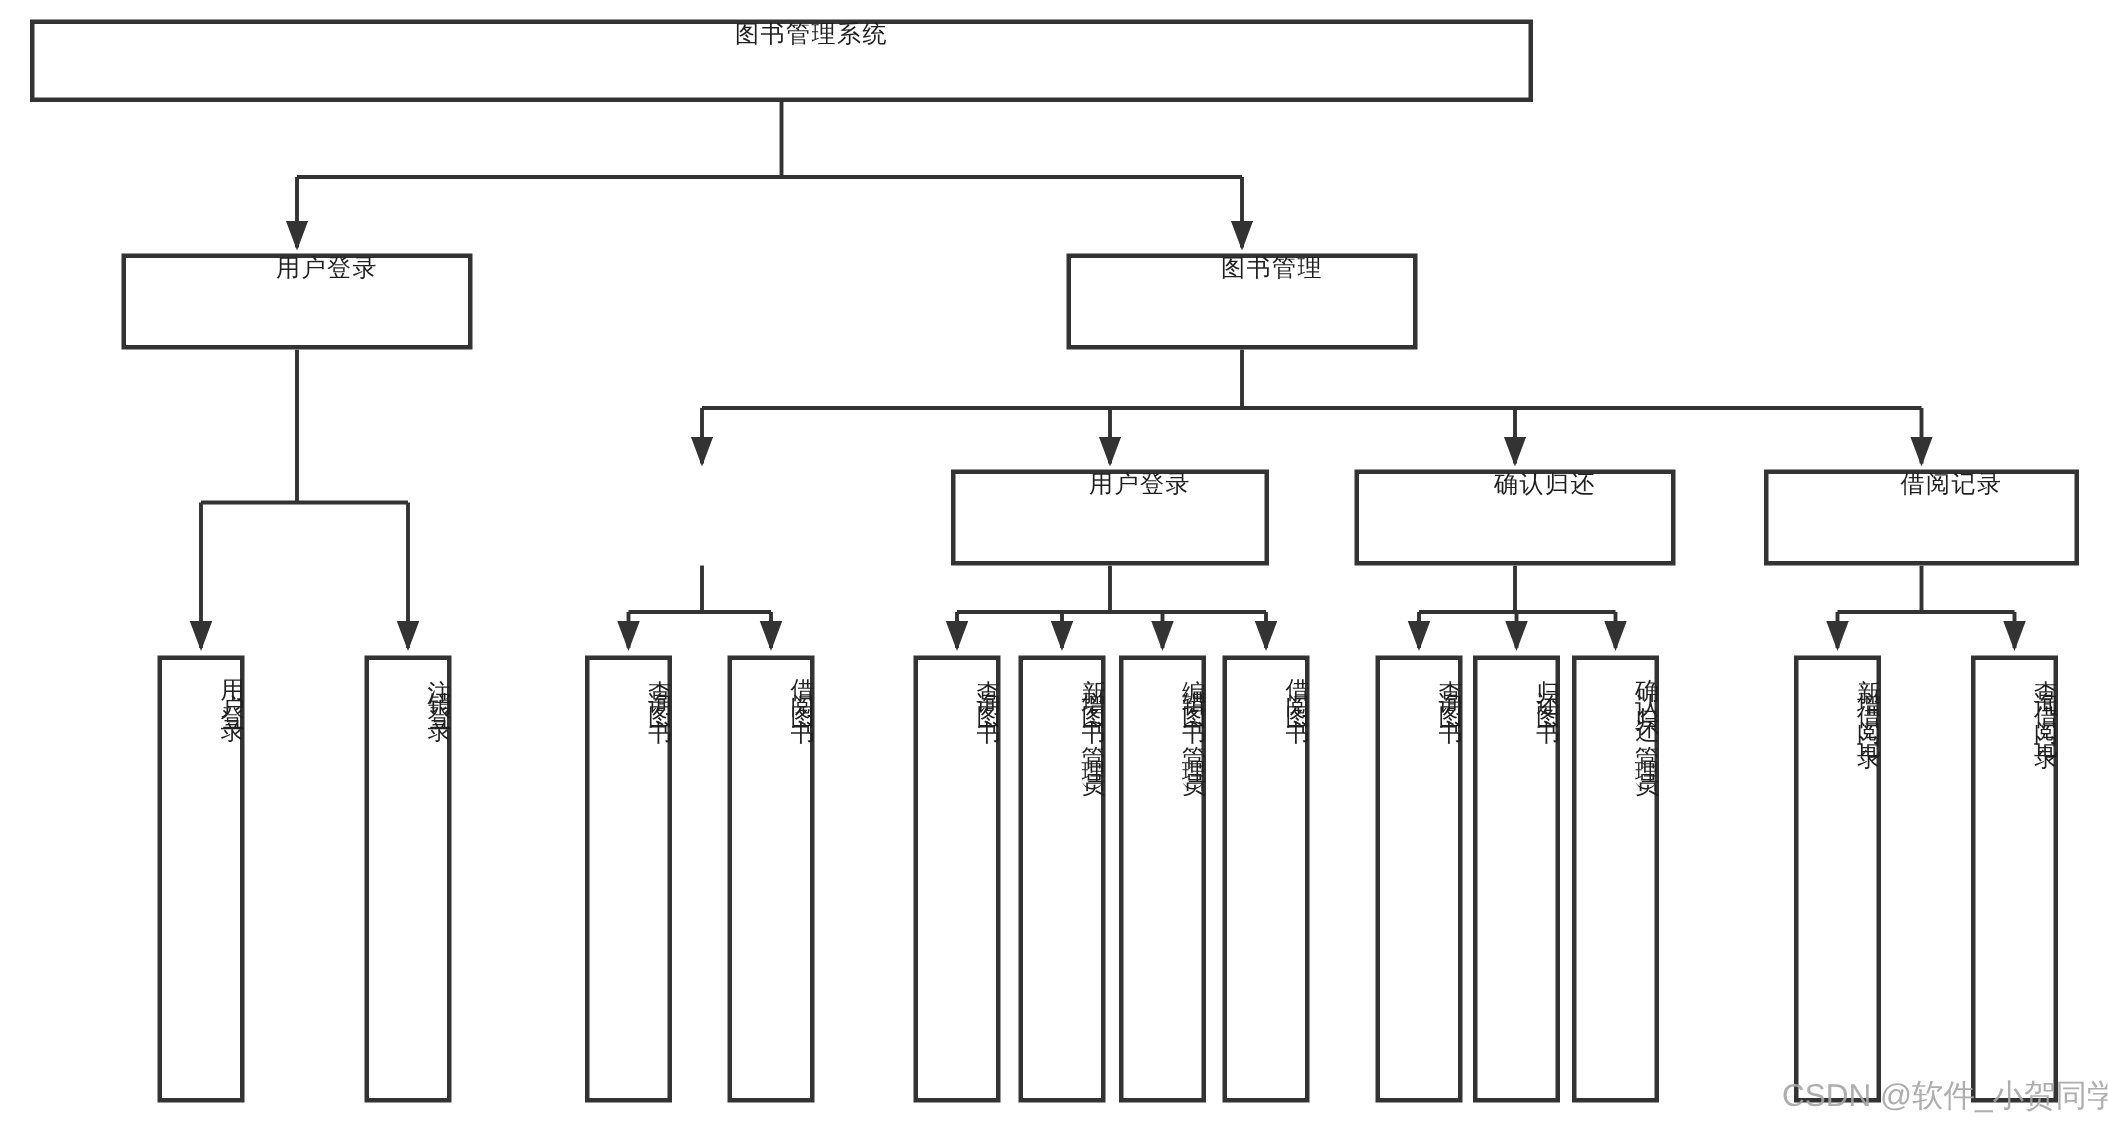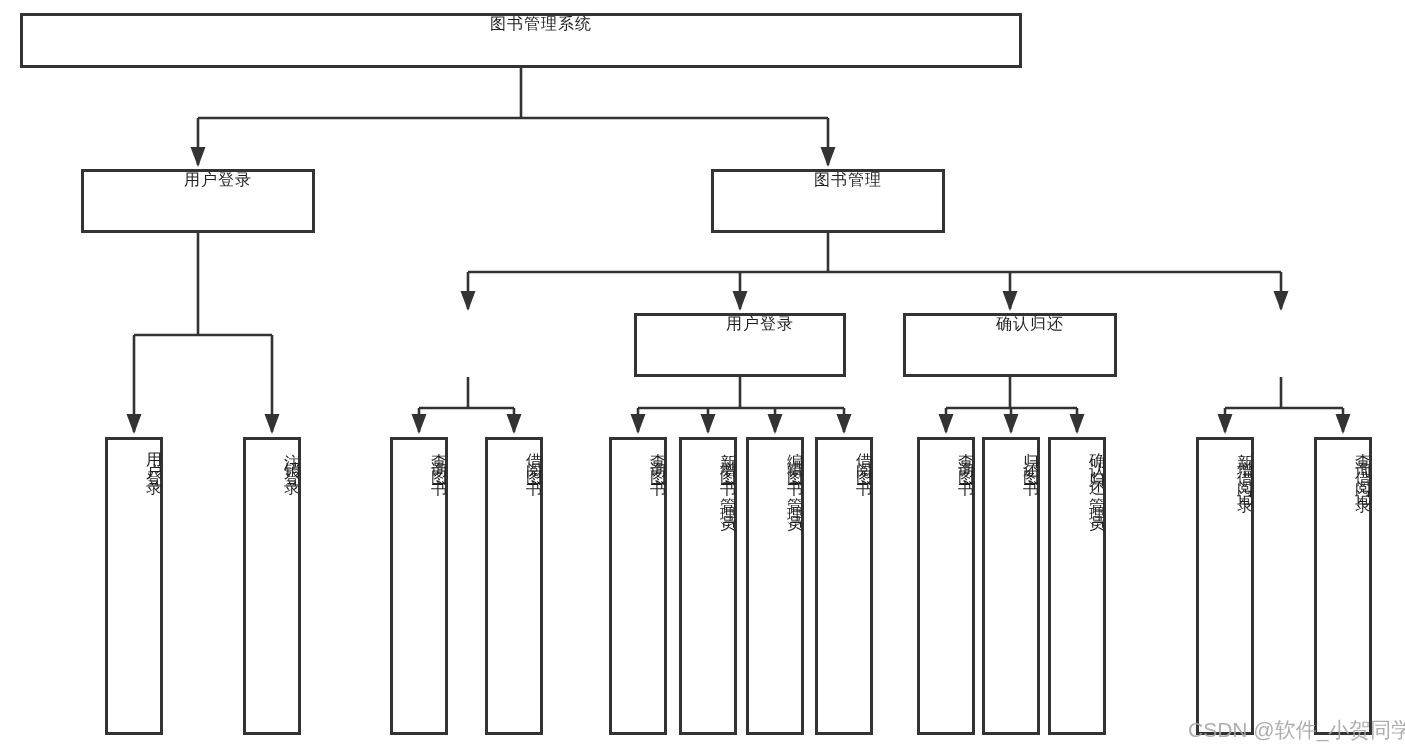--- a/index.html
+++ b/index.html
@@ -92,20 +92,23 @@
   <div class="box hbox" style="left:711px; top:169px; width:234px; height:64px;">
     <span>图书管理</span>
   </div>
 
   <div class="box hbox" style="left:634px; top:313px; width:212px; height:64px;">
     <span>用户登录</span>
   </div>
   <div class="box hbox" style="left:903px; top:313px; width:214px; height:64px;">
     <span>确认归还</span>
   </div>
+  <div class="box hbox" style="left:1176px; top:313px; width:210px; height:64px;">
+    <span>借阅记录</span>
+  </div>
 
   <div class="box vbox" style="left:105px;">
     <span>用户登录</span>
   </div>
   <div class="box vbox" style="left:243px;">
     <span>注销登录</span>
   </div>
 
   <div class="box vbox" style="left:390px;">
     <span>查询图书</span>

